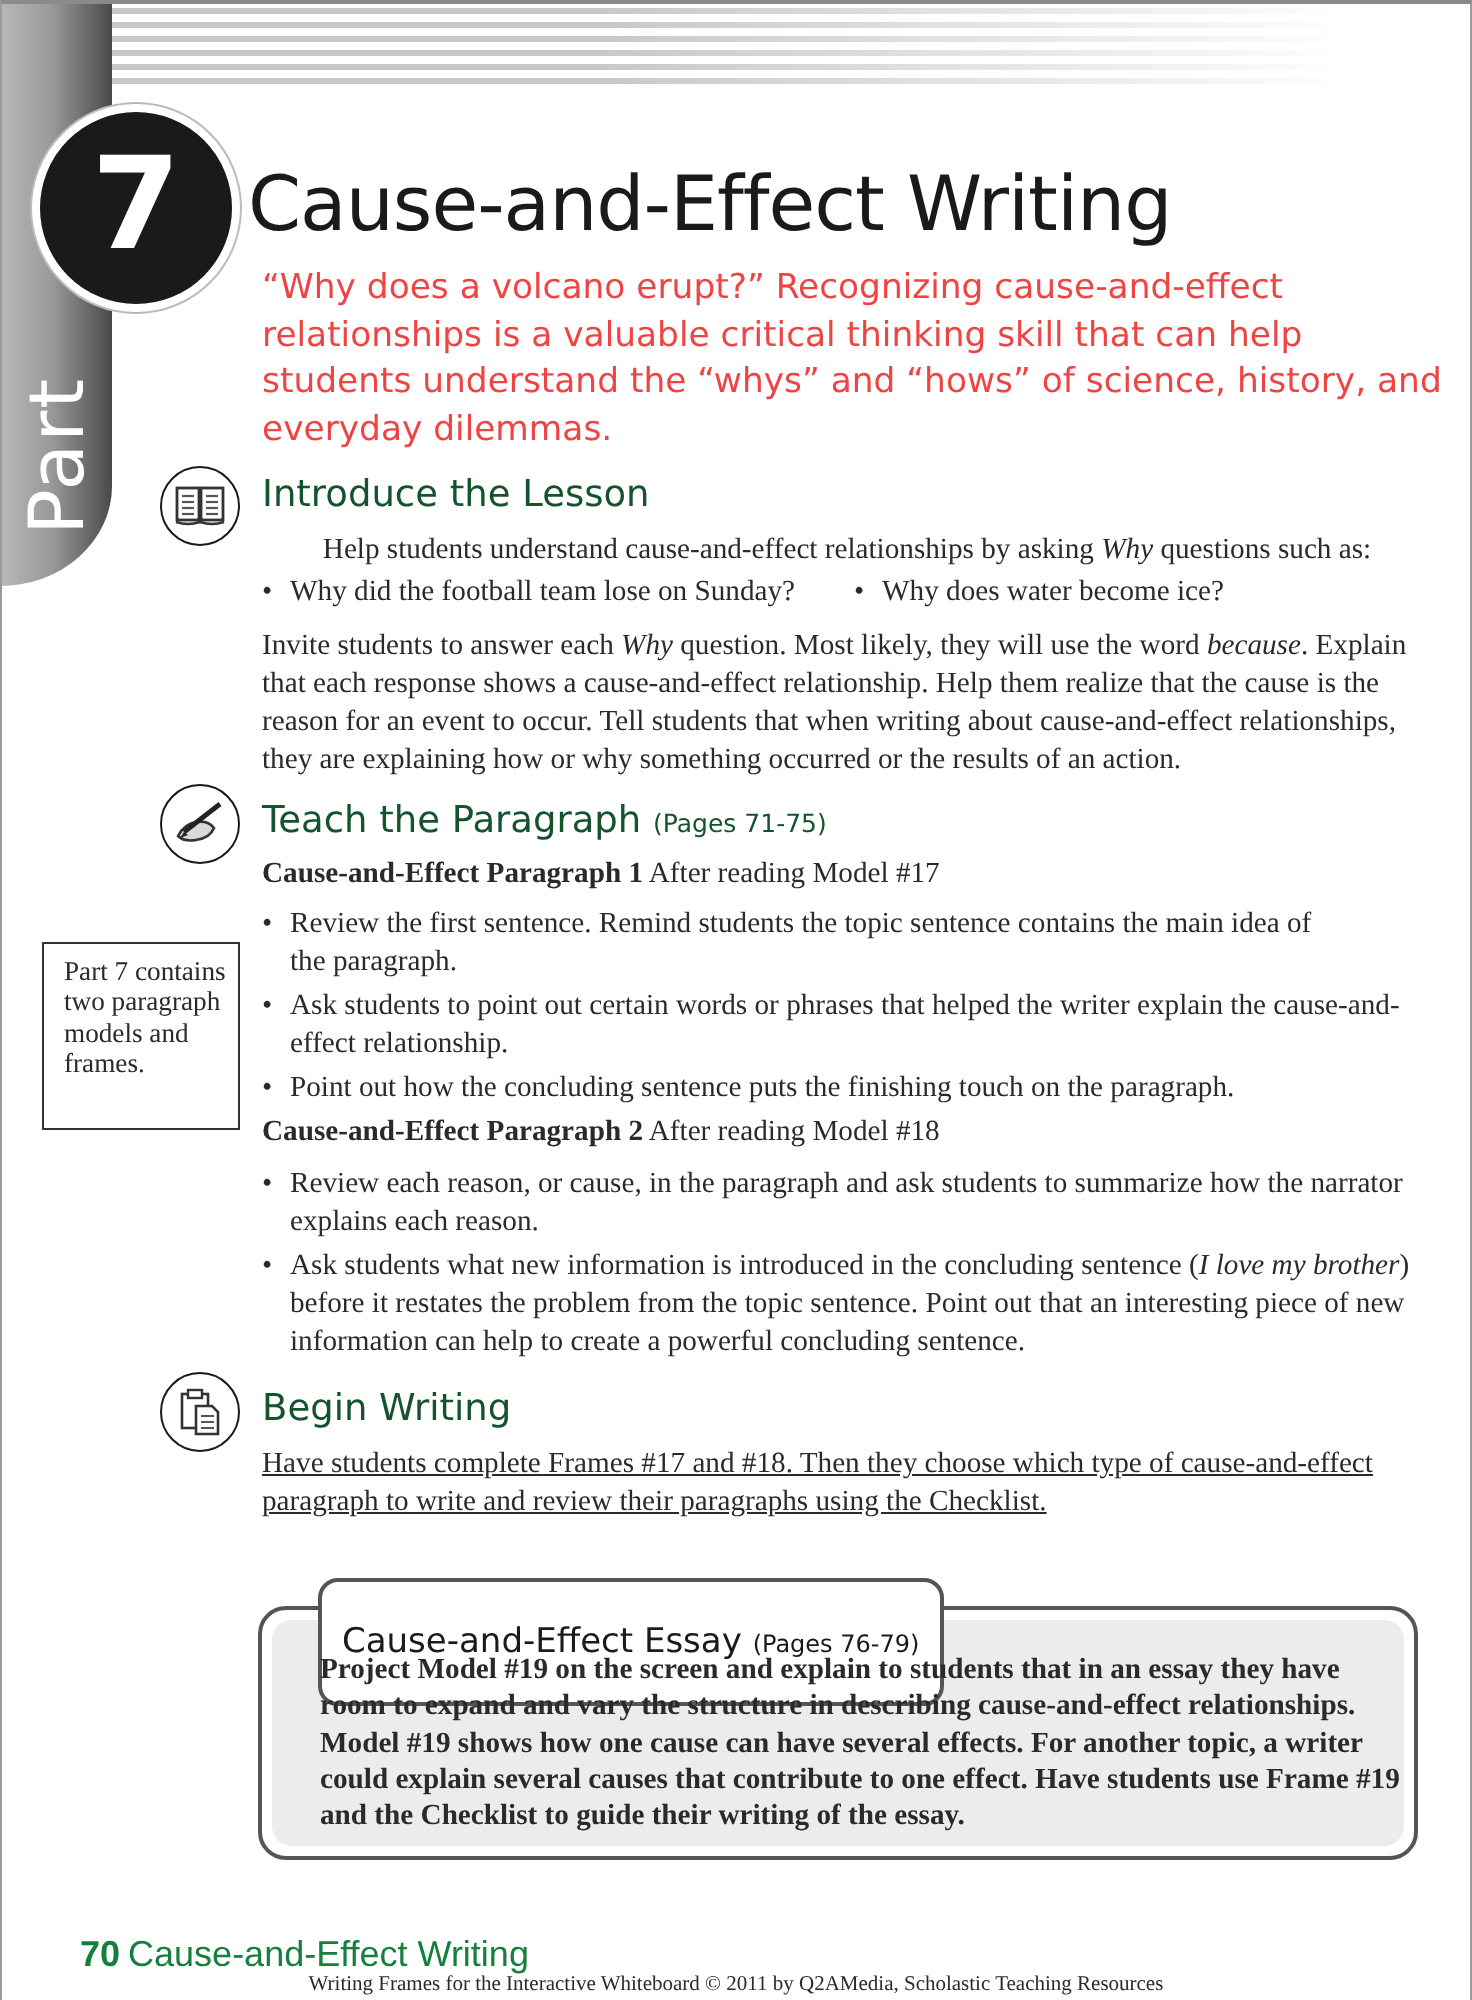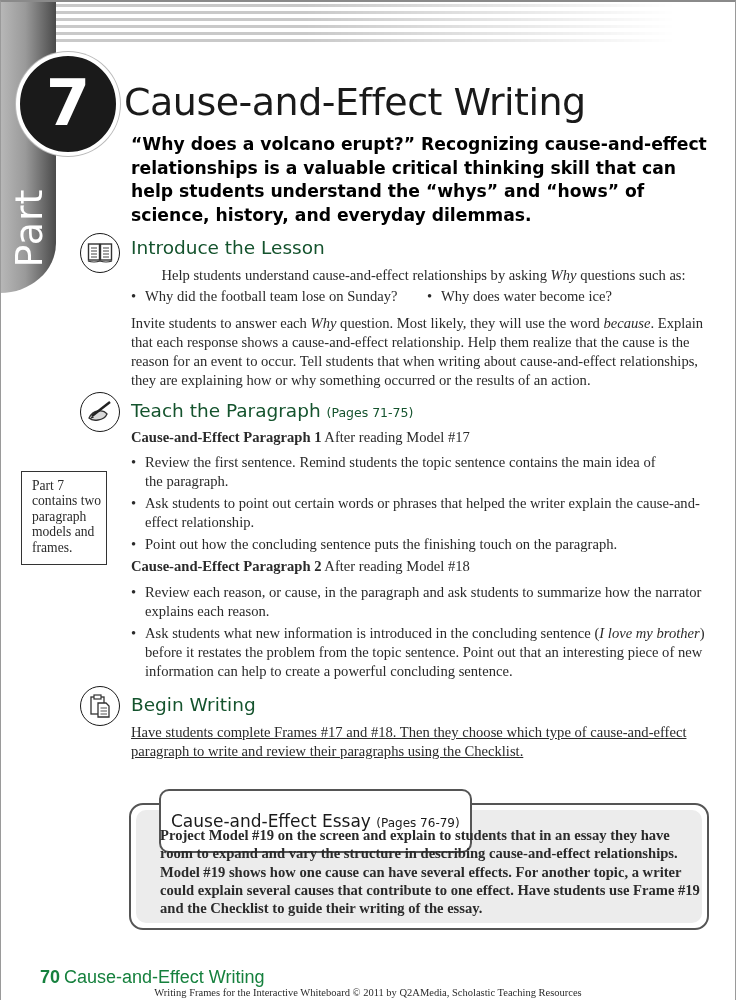--- a/index.html
+++ b/index.html
@@ -17,33 +17,33 @@
        background:repeating-linear-gradient(180deg,#c9c9c9 0 3px,#fff 3px 7px);
        -webkit-mask-image:linear-gradient(90deg,#000 0%,#000 40%,transparent 100%);
        mask-image:linear-gradient(90deg,#000 0%,#000 40%,transparent 100%); }
   .part-badge { position:absolute; left:16px; top:52px; width:96px; height:96px; border-radius:50%;
        background:#1a1a1a; border:4px solid #fff; box-shadow:0 0 0 1px #bbb;
        display:flex; align-items:center; justify-content:center; }
   .part-badge span { color:#fff; font-family:"DejaVu Sans", sans-serif; font-weight:bold; font-size:64px; line-height:1; margin-top:-2px; }
   .page-title { position:absolute; left:124px; top:80px; font-family:"DejaVu Sans", sans-serif; font-size:38px;
        color:#1a1a1a; letter-spacing:-0.5px; white-space:nowrap; }
   .intro { position:absolute; left:131px; top:133px; width:590px; font-family:"DejaVu Sans", sans-serif;
-       font-size:17.2px; line-height:23.5px; color:#000000;font-weight:bold; }
+       font-size:17.2px; line-height:23.5px; color:#ef4444; }
   .section-icon { position:absolute; left:80px; width:40px; height:40px; border:1.5px solid #1a1a1a; border-radius:50%; box-sizing:border-box;
        display:flex; align-items:center; justify-content:center; }
   .section-head { position:absolute; left:131px; font-family:"DejaVu Sans", sans-serif; font-size:18.5px; color:#14532d; white-space:nowrap; }
   .section-head .pages { font-size:12.5px; }
   .body-text { position:absolute; left:131px; width:585px; font-size:14.6px; line-height:19px; color:#2a2a2a; }
   .subhead { position:absolute; left:131px; font-size:14.6px; color:#2a2a2a; white-space:nowrap; }
   .subhead b { font-weight:bold; }
   .bullet { position:absolute; left:131px; width:585px; font-size:14.6px; line-height:19px; color:#2a2a2a; padding-left:14px; box-sizing:border-box; }
   .bullet::before { content:"•"; position:absolute; left:0; top:0; }
   .bullet-inline { position:absolute; font-size:14.6px; color:#2a2a2a; white-space:nowrap; padding-left:14px; }
   .bullet-inline::before { content:"•"; position:absolute; left:0; }
-  .sidenote { position:absolute; left:21px; top:471px; width:86px; height:94px; border:1.5px solid #333; padding:6px 0 0 10px; box-sizing:border-box;
+  .sidenote { position:absolute; left:21px; top:471px; width:99px; height:94px; border:1.5px solid #333; padding:6px 0 0 10px; box-sizing:border-box;
        font-size:13.6px; line-height:15.4px; color:#2a2a2a; }
   .essay-box { position:absolute; left:129px; top:803px; width:576px; height:123px; border:2px solid #555; border-radius:14px; background:#fff; }
   .essay-inner { position:absolute; left:5px; top:5px; right:5px; bottom:5px; border-radius:10px; background:#ececec; }
   .essay-tab { position:absolute; left:159px; top:789px; height:28px; padding:16px 10px; border:2px solid #555; border-radius:10px; background:#fff;
        font-family:"DejaVu Sans", sans-serif; font-size:17px; line-height:28px; color:#1a1a1a; white-space:nowrap; }
   .essay-tab .pages { font-size:12px; }
   .essay-text { position:absolute; left:160px; top:826px; width:545px; font-size:14.6px; line-height:18.3px; color:#2a2a2a;font-weight:bold; }
   .footer-title { position:absolute; left:40px; top:967px; font-family:Liberation Sans, sans-serif; font-size:18px; color:#15803d; white-space:nowrap; }
   .footer-title b { font-weight:bold; margin-right:4px; }
   .footer-credit { position:absolute; left:0; width:736px; top:987px; text-align:center; font-size:10.5px; color:#2a2a2a; }

